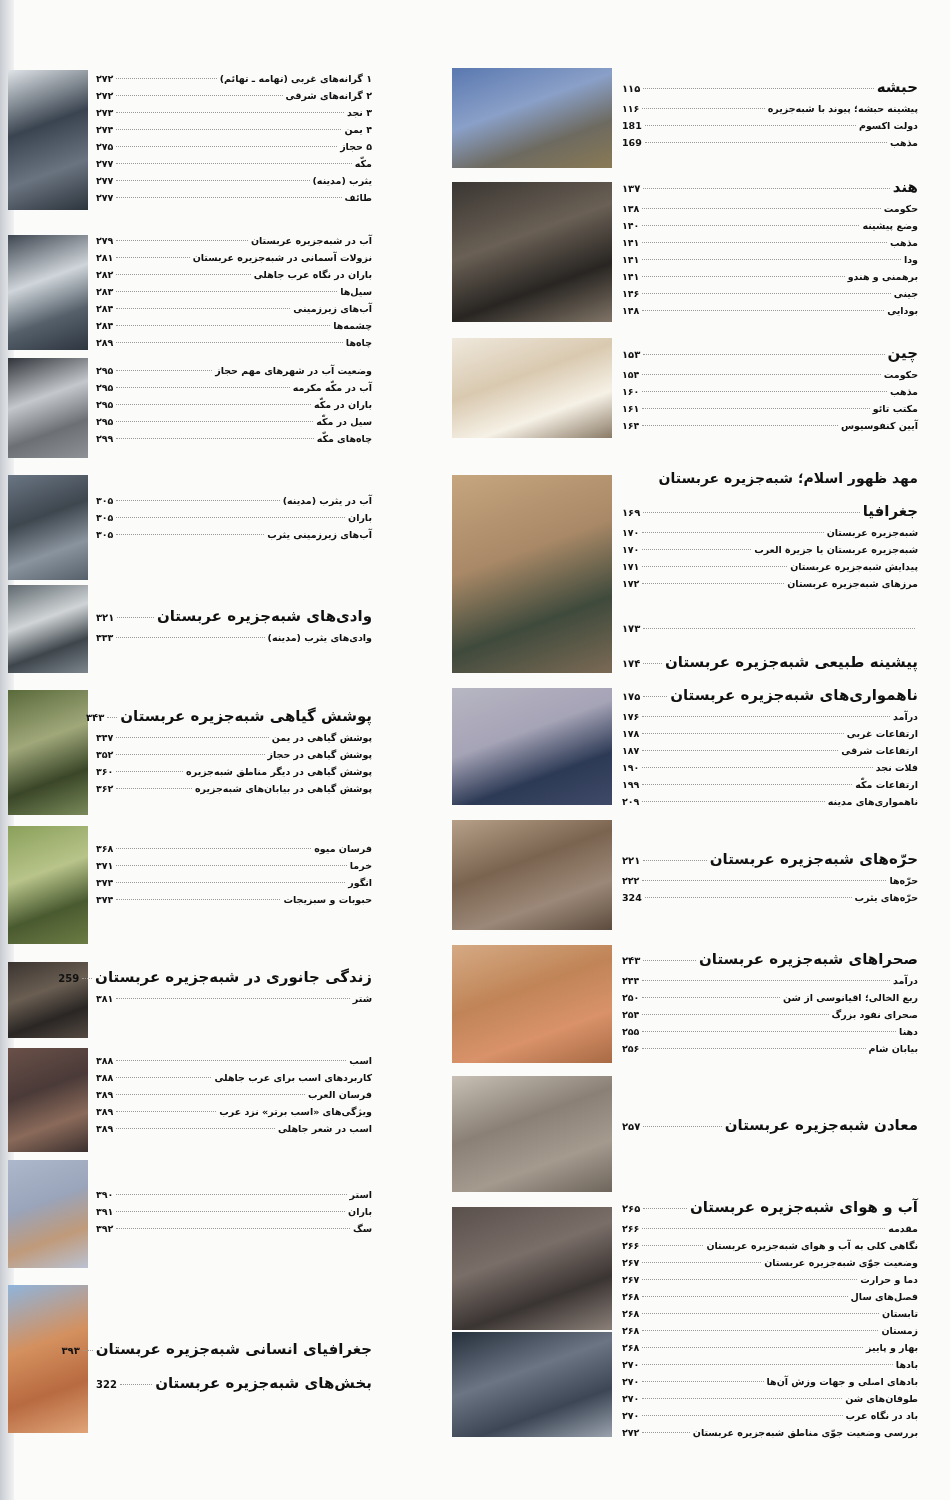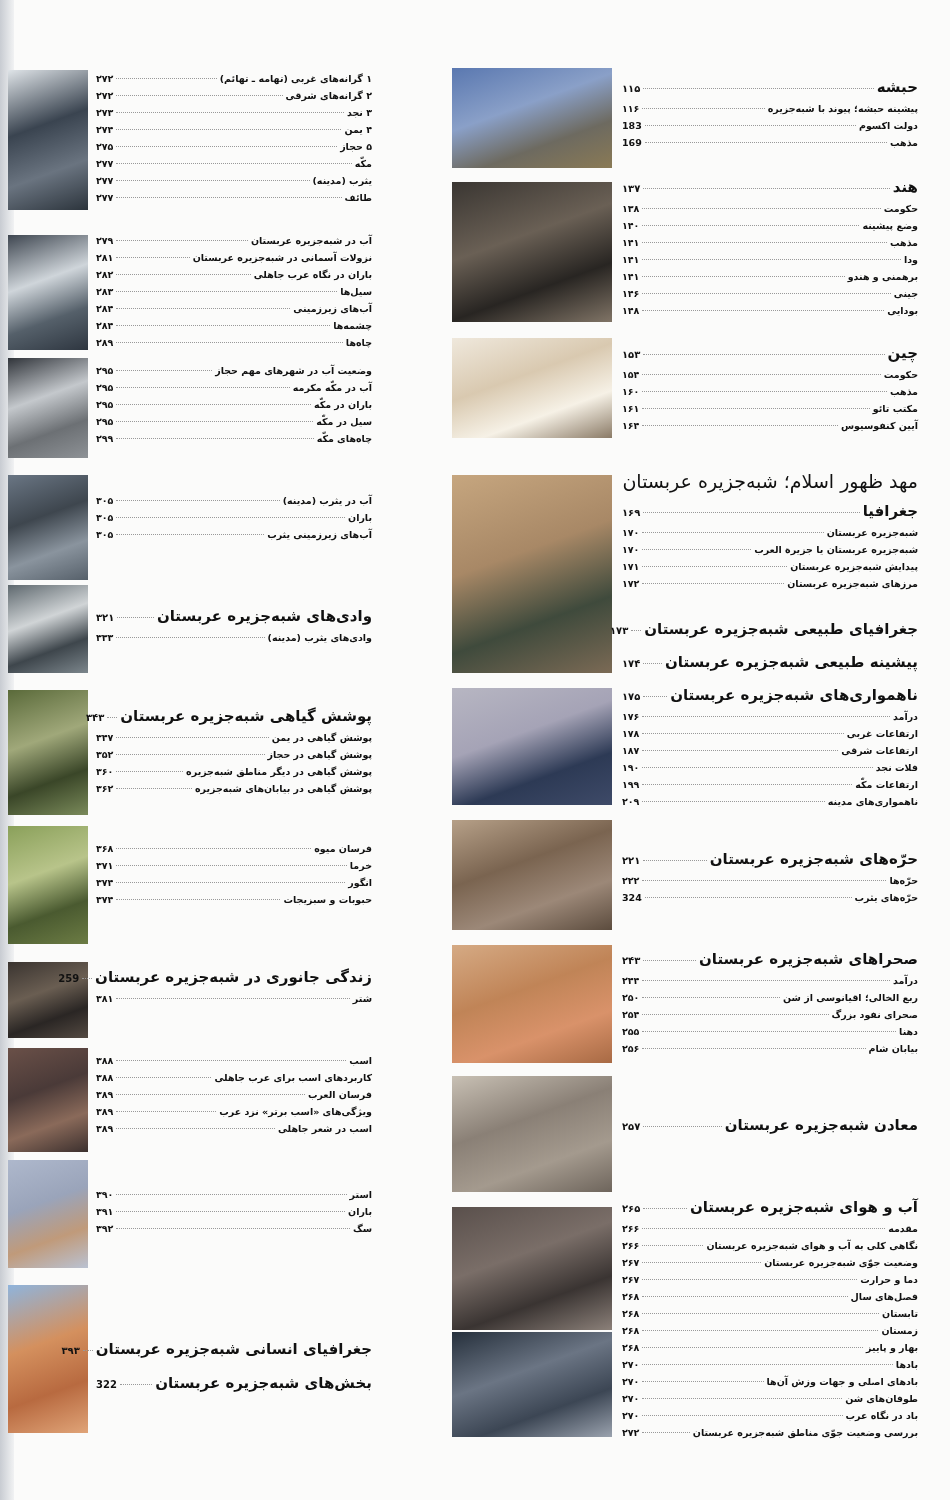--- a/index.html
+++ b/index.html
@@ -7,21 +7,21 @@
   .page-shade{position:absolute;left:0;top:0;width:14px;height:1500px;background:linear-gradient(90deg,#c8ccd2,#f1f2f3);}
   .photo{position:absolute;overflow:hidden;}
   .section{position:absolute;direction:rtl;}
   .row{display:flex;align-items:baseline;direction:rtl;white-space:nowrap;}
   .row .lbl{flex:0 0 auto;}
   .row .dots{flex:1 1 auto;border-bottom:1px dotted #999;margin:0 3px;transform:translateY(-3px);min-width:10px;}
   .row .num{flex:0 0 auto;font-weight:bold;direction:ltr;}
   .entry{font-size:9.5px;line-height:17px;font-weight:bold;}
   .head-row{font-size:15px;line-height:22px;font-weight:bold;}
   .head-row .num{font-size:10px;}
-  .big-title{font-size:19px;font-weight:normal;}
+  .big-title{font-size:14px;font-weight:bold;}
 </style>
 </head>
 <body>
 
 <div class="page-shade"></div>
 <div id="photos">
     <div class="photo" style="left: 452px; top: 68px; width: 160px; height: 100px; background: linear-gradient(160deg, rgb(90, 120, 176) 0%, rgb(138, 160, 200) 40%, rgb(109, 106, 96) 70%, rgb(138, 122, 85) 100%);"></div>
     <div class="photo" style="left: 452px; top: 182px; width: 160px; height: 140px; background: linear-gradient(160deg, rgb(58, 54, 50) 0%, rgb(106, 96, 85) 40%, rgb(40, 37, 34) 70%, rgb(128, 116, 102) 100%);"></div>
     <div class="photo" style="left: 452px; top: 338px; width: 160px; height: 100px; background: linear-gradient(160deg, rgb(239, 232, 220) 0%, rgb(217, 201, 176) 40%, rgb(246, 241, 230) 70%, rgb(138, 122, 102) 100%);"></div>
     <div class="photo" style="left: 452px; top: 475px; width: 160px; height: 198px; background: linear-gradient(160deg, rgb(198, 166, 127) 0%, rgb(168, 136, 102) 40%, rgb(63, 74, 60) 70%, rgb(123, 106, 85) 100%);"></div>
@@ -311,21 +311,21 @@
         <span class="num">۱۱۵</span>
       </div>
       <div class="row entry">
         <span class="lbl">پیشینه حبشه؛ پیوند با شبه‌جزیره</span>
         <span class="dots"></span>
         <span class="num">۱۱۶</span>
       </div>
       <div class="row entry">
         <span class="lbl">دولت اکسوم</span>
         <span class="dots"></span>
-        <span class="num">183</span>
+        <span class="num">181</span>
       </div>
       <div class="row entry">
         <span class="lbl">مذهب</span>
         <span class="dots"></span>
         <span class="num">169</span>
       </div>
     </div>
     <div class="section" style="left: 622px; top: 176px; width: 296px;">
       <div class="row head-row">
         <span class="lbl">هند</span>
@@ -417,21 +417,20 @@
         <span class="num">۱۷۱</span>
       </div>
       <div class="row entry">
         <span class="lbl">مرزهای شبه‌جزیره عربستان</span>
         <span class="dots"></span>
         <span class="num">۱۷۲</span>
       </div>
     </div>
     <div class="section" style="left: 622px; top: 618px; width: 296px;">
       <div class="row head-row">
-        <span class="lbl">جغرافیای طبیعی شبه‌جزیره عربستان</span>
         <span class="dots"></span>
         <span class="num">۱۷۳</span>
       </div>
     </div>
     <div class="section" style="left: 622px; top: 651px; width: 296px;">
       <div class="row head-row">
         <span class="lbl">پیشینه طبیعی شبه‌جزیره عربستان</span>
         <span class="dots"></span>
         <span class="num">۱۷۴</span>
       </div>

